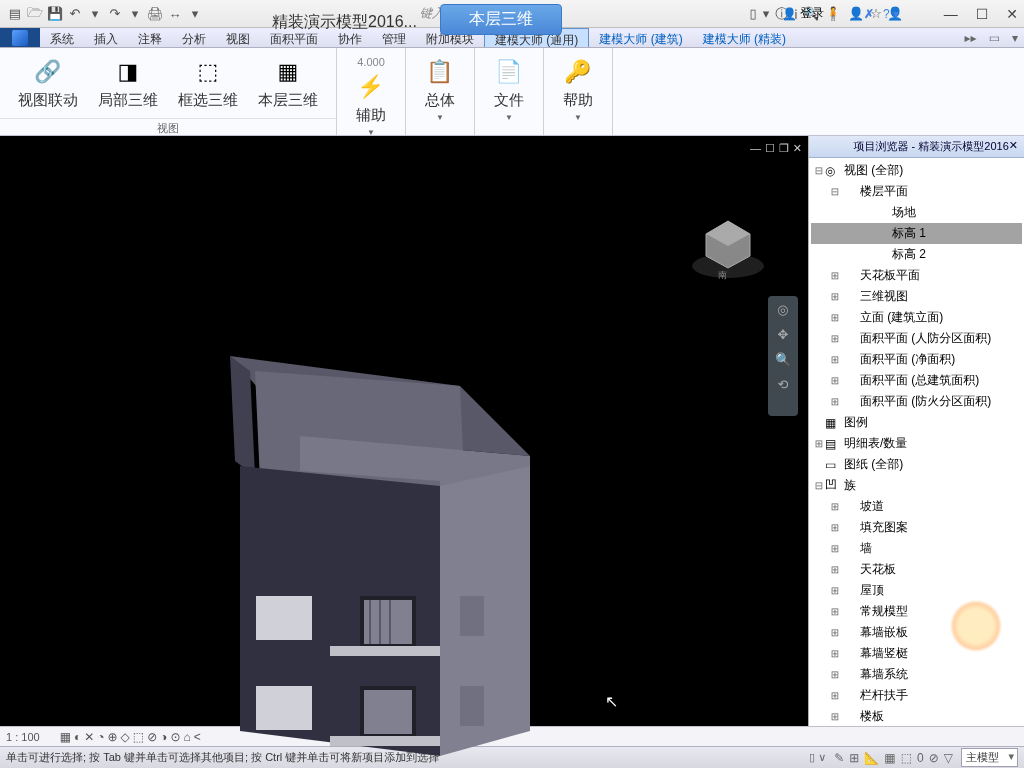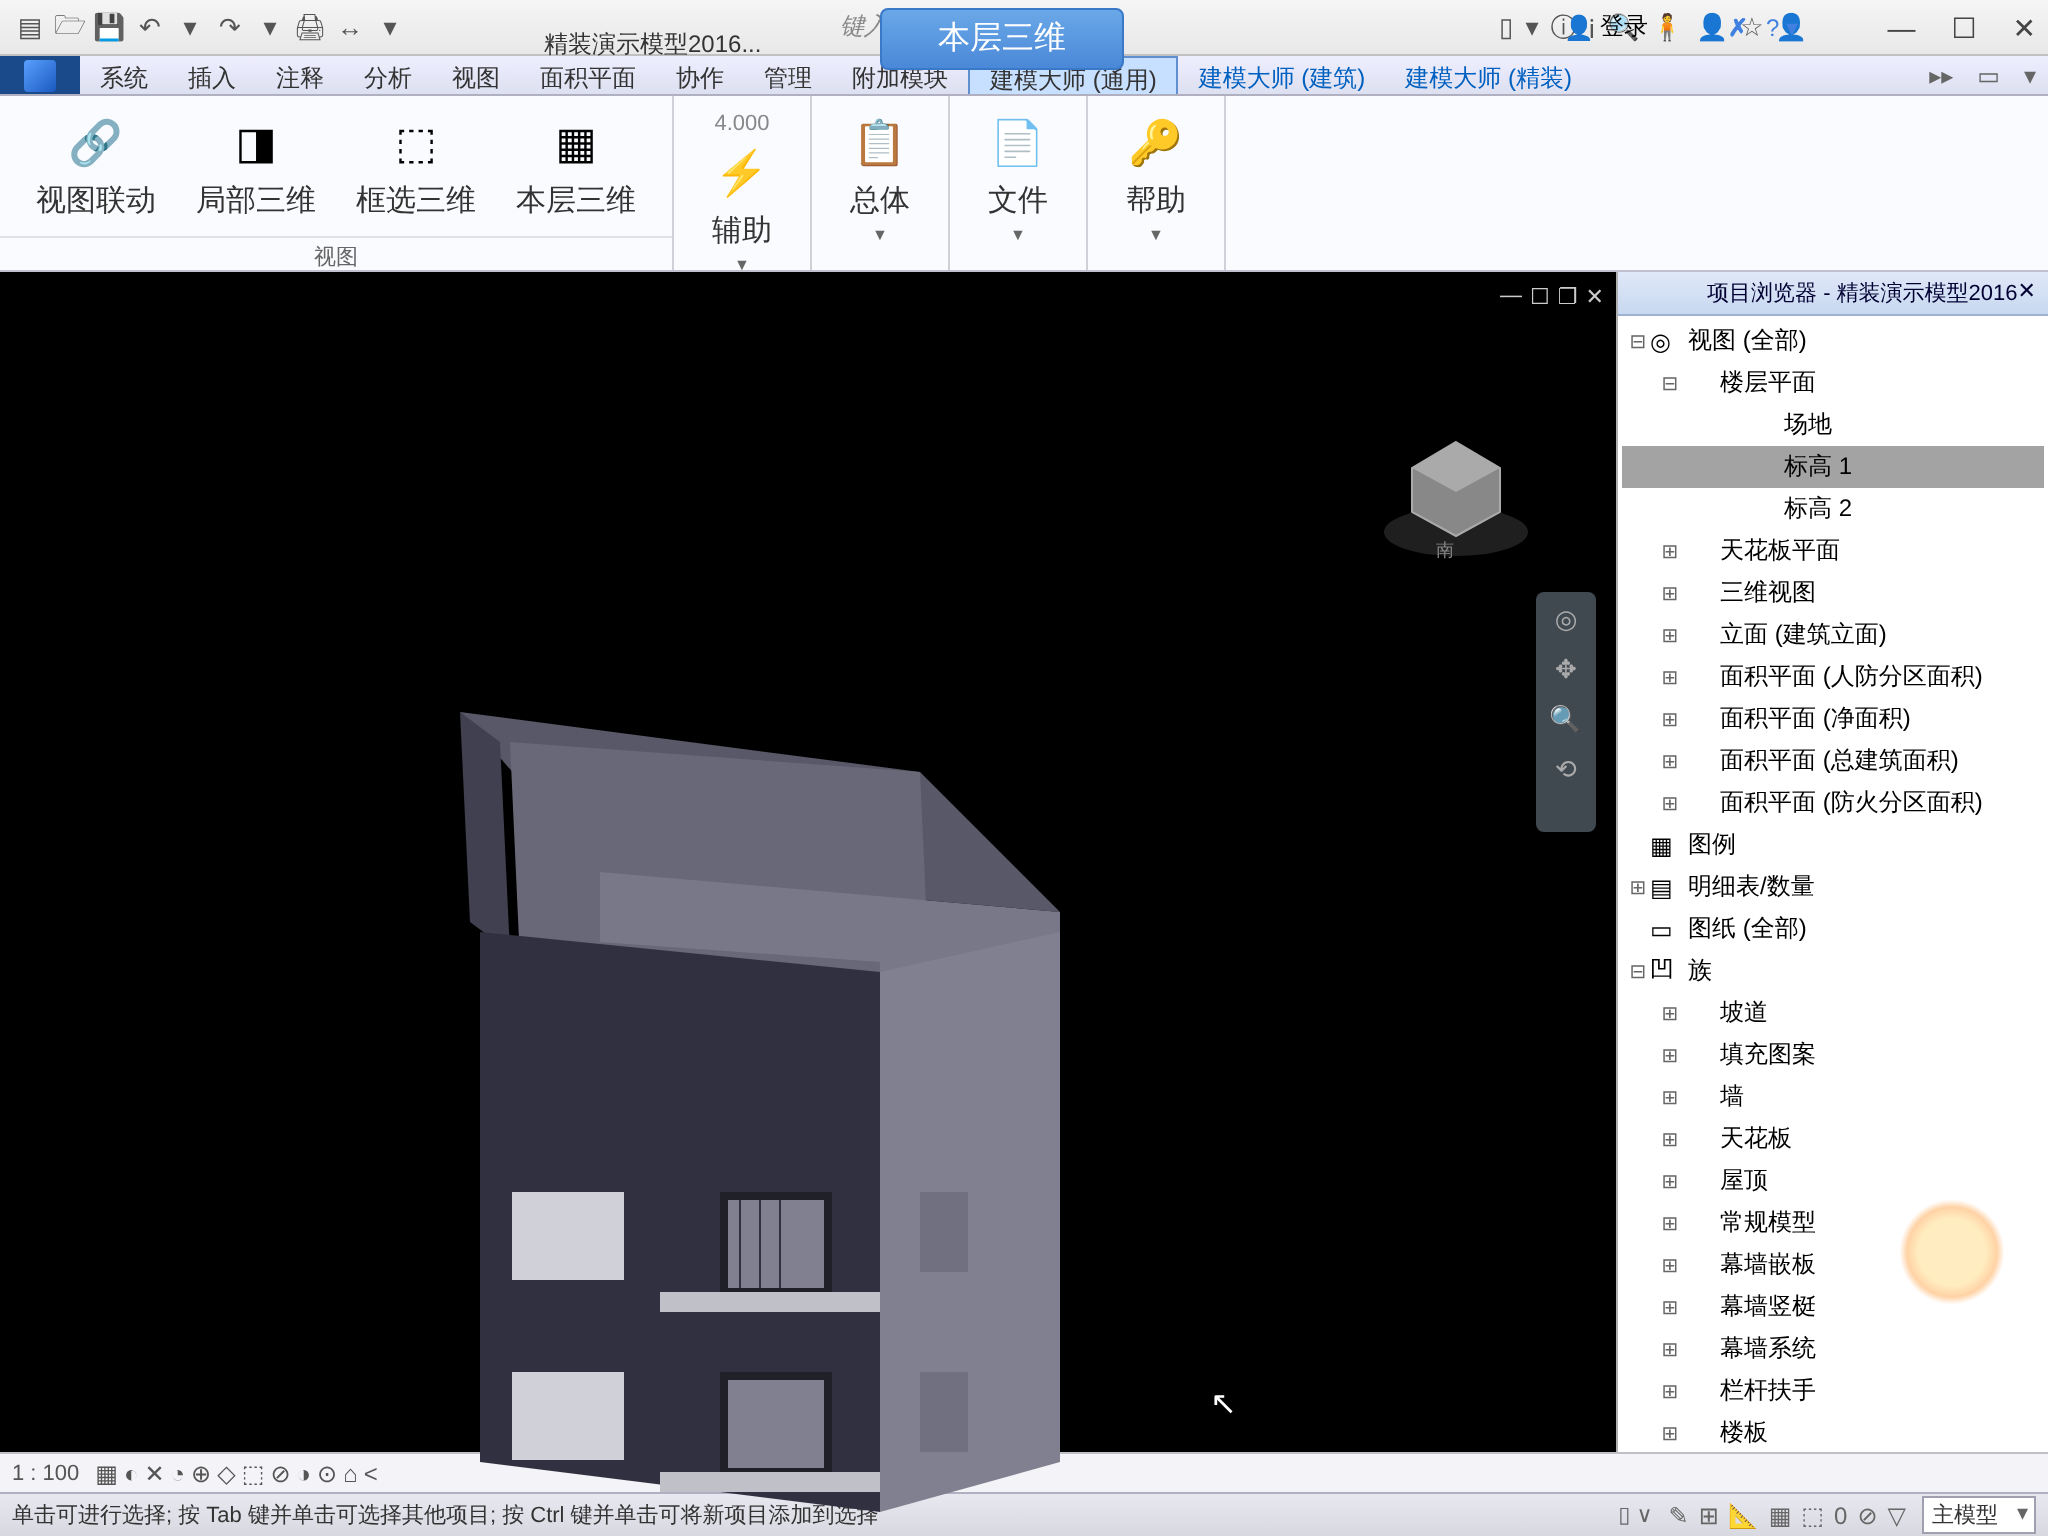--- a/index.html
+++ b/index.html
@@ -1,21 +1,21 @@
 <!DOCTYPE html>
 <html><head>
 <meta charset="utf-8">
 <style>
 * { margin: 0; padding: 0; box-sizing: border-box; font-family: "Microsoft YaHei", sans-serif; }
 body { width: 1024px; height: 768px; background: #fff; overflow: hidden; font-size: 12px; }
 
 .titlebar { height: 28px; background: linear-gradient(#f5f5f5,#e8e8e8); display: flex; align-items: center; border-bottom: 1px solid #c0c0c0; position: relative; }
 .titlebar .qat { display: flex; gap: 2px; padding-left: 6px; }
 .titlebar .qat span { width: 18px; height: 18px; display: flex; align-items: center; justify-content: center; color: #555; font-size: 13px; }
-.titlebar .title { position: absolute; left: 272px; font-size: 12px; color: #333; margin-top: 18px; }
+.titlebar .title { position: absolute; left: 272px; font-size: 16px; color: #333; margin-top: 18px; }
 .titlebar .banner { position: absolute; left: 440px; top: 4px; background: linear-gradient(#6aa8e8,#4a88d8); color: #fff; padding: 4px 28px; border-radius: 4px; font-size: 16px; border: 1px solid #3a78c8; }
 .titlebar .right-tools { position: absolute; right: 120px; display: flex; gap: 6px; align-items: center; }
 .titlebar .right-tools span { color: #555; font-size: 13px; }
 .titlebar .winctl { position: absolute; right: 6px; display: flex; gap: 18px; }
 .titlebar .winctl span { color: #444; font-size: 14px; }
 
 .menubar { height: 20px; background: linear-gradient(#eef,#dde0f0); display: flex; border-bottom: 1px solid #b0b0c0; font-size: 12px; }
 .menubar .app { width: 40px; background: #1a4a8a; display: flex; align-items: center; justify-content: center; }
 .menubar .app .logo { width: 16px; height: 16px; background: linear-gradient(135deg,#5aa0ff,#1a5ac0); border-radius: 2px; }
 .menubar .tab { padding: 3px 10px; color: #333; }
@@ -47,21 +47,21 @@
 .browser .hdr { background: linear-gradient(#e0e8f8,#c8d8f0); padding: 3px 6px; font-size: 11px; color: #003; border-bottom: 1px solid #a0b0d0; display: flex; justify-content: flex-end; }
 .browser .tree { flex: 1; overflow: auto; padding: 2px; font-size: 12px; position: relative; }
 .browser .tree .watermark { position: absolute; right: 0; bottom: 40px; width: 120px; height: 120px; opacity: 0.4; background: radial-gradient(circle at 60% 50%, #ffd060 18%, #ff9020 24%, transparent 28%); pointer-events: none; }
 .tree .node { display: flex; align-items: center; padding: 2px 0; white-space: nowrap; }
 .tree .node.sel { background: #a3a3a3; }
 .tree .exp { width: 12px; text-align: center; color: #666; font-size: 10px; }
 .tree .ico2 { width: 16px; font-size: 12px; margin-right: 3px; }
 .tree .i0 { padding-left: 2px; } .tree .i1 { padding-left: 18px; }
 .tree .i3 { padding-left: 50px; }
 
-.viewbar { height: 20px; background: #f4f4f8; border-top: 1px solid #c0c0c8; display: flex; align-items: center; padding: 0 6px; gap: 8px; font-size: 11px; color: #555; }
+.viewbar { height: 20px; background: #f4f4f8; border-top: 1px solid #c0c0c8; display: flex; align-items: center; padding: 0 6px; gap: 20px; font-size: 11px; color: #555; }
 .viewbar .scale { }
 .viewbar .icons { display: flex; gap: 3px; }
 .viewbar .icons span { font-size: 12px; }
 
 .statusbar { height: 22px; background: linear-gradient(#e8e8f0,#d8d8e0); border-top: 1px solid #b0b0c0; display: flex; align-items: center; padding: 0 6px; font-size: 11px; color: #333; }
 .statusbar .msg { flex: 1; overflow: hidden; text-overflow: ellipsis; white-space: nowrap; }
 .statusbar .ricons { display: flex; gap: 5px; margin: 0 8px; }
 .statusbar .ricons span { font-size: 12px; color: #666; }
 .statusbar .combo { border: 1px solid #a0a0b0; background: #fff; padding: 1px 18px 1px 4px; position: relative; }
 .statusbar .combo::after { content: "▾"; position: absolute; right: 3px; color: #666; }

